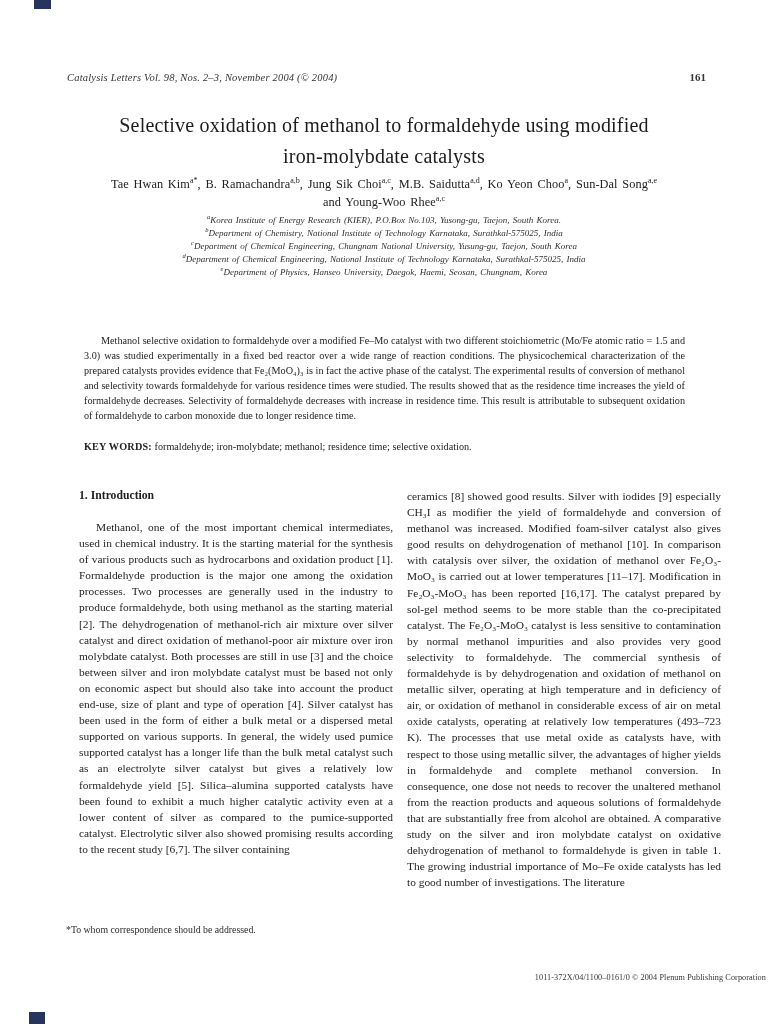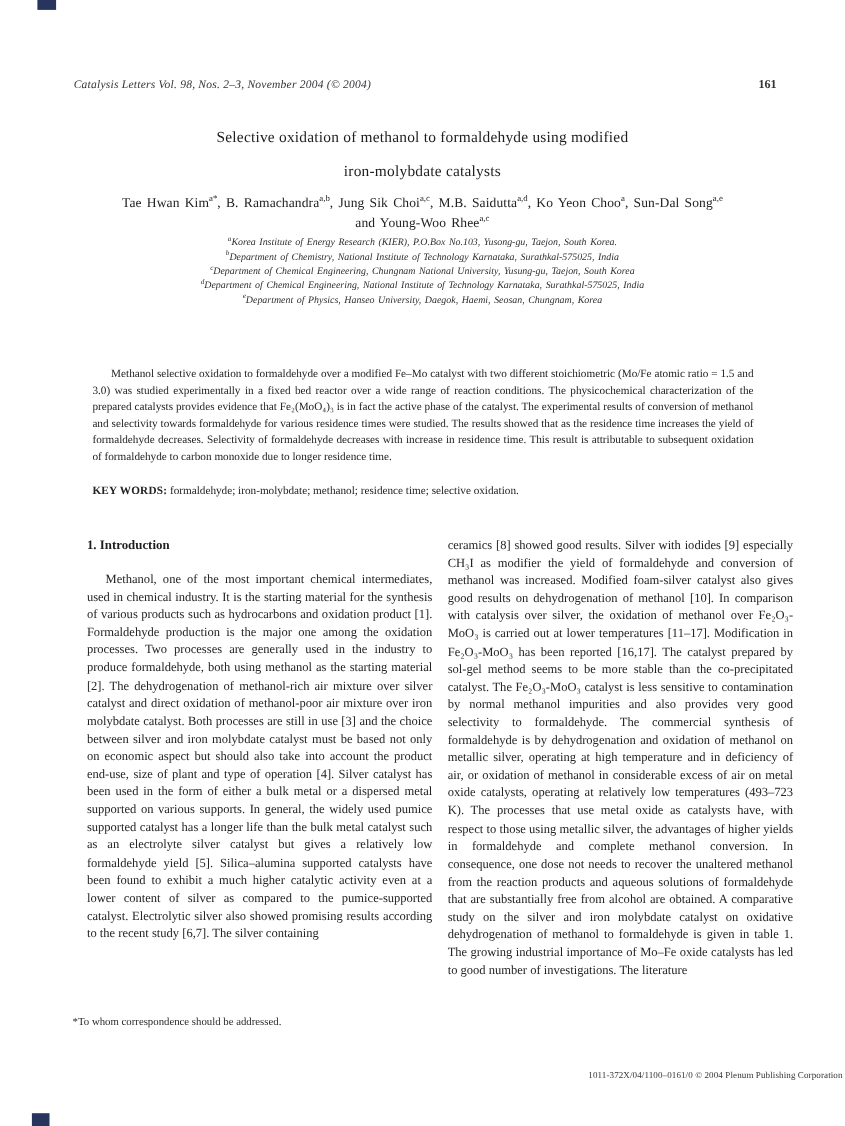--- a/index.html
+++ b/index.html
@@ -23,21 +23,21 @@
     position: absolute; top: 44px; left: 67px; right: 62px;
     display: flex; justify-content: space-between; align-items: baseline;
     font-size: 10.5px; color: #33333a; margin-top: 27px;
   }
   .header .journal { font-style: italic; letter-spacing: 0.2px; }
   .header .pagenum { font-style: normal; font-size: 11px; font-weight: bold; }
 
   .title {
     position: absolute; top: 110px; left: 0; width: 768px;
     margin: 0; text-align: center;
-    font-size: 14px; font-weight: 400; line-height: 31px;
+    font-size: 20px; font-weight: 400; line-height: 31px;
     color: #1c1c1c; letter-spacing: 0.2px;
   }
 
   .authors {
     position: absolute; top: 177px; left: 0; width: 768px;
     text-align: center; font-size: 12.3px; color: #222;
     letter-spacing: 0.1px; word-spacing: 1.5px;
   }
   .authors.line2 { top: 195px; }
   sup.affsup {

